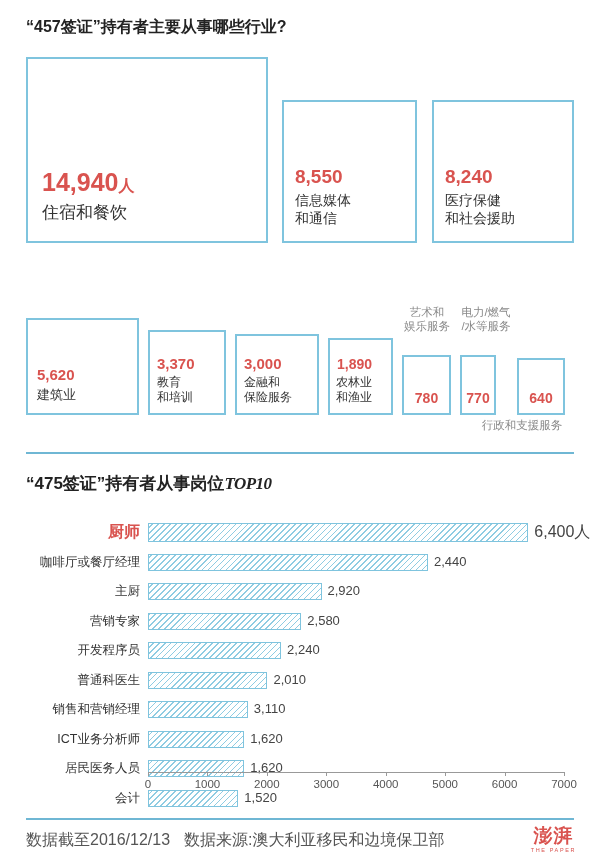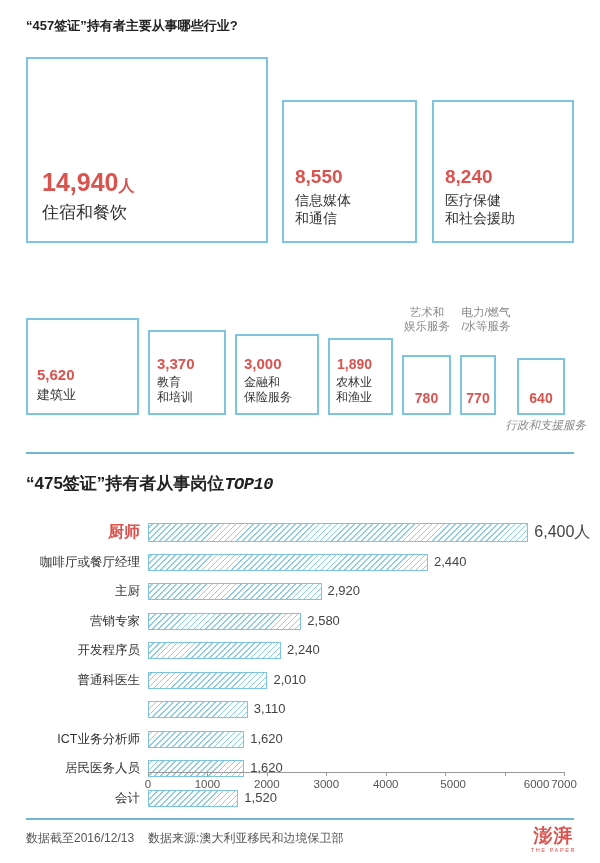--- a/index.html
+++ b/index.html
@@ -12,37 +12,37 @@
     color: #333333;
     position: relative;
     overflow: hidden;
   }
   .page { position: relative; width: 600px; height: 863px; }
 
   
   .title1 {
     position: absolute;
     left: 26px; top: 17px;
-    font-size: 13px;
+    font-size: 16px;
     font-weight: bold;
     color: #222222;
     letter-spacing: 0px;
     white-space: nowrap;
   }
   .title2 {
     position: absolute;
     left: 26px; top: 472px;
     font-size: 17px;
     font-weight: bold;
     color: #222222;
     white-space: nowrap;
   }
   .title2 .ital {
     font-style: italic;
-    font-family: Liberation Mono, monospace;
+    font-family: Liberation Serif, serif;
     font-weight: bold;
     letter-spacing: -0.5px;
   }
 
   
   .divider {
     position: absolute;
     left: 26px; top: 452px;
     width: 548px; height: 2px;
     background: #6fb7d4;
@@ -129,21 +129,21 @@
   .outlabel {
     position: absolute;
     font-size: 11.5px;
     color: #888888;
     line-height: 1.25;
     text-align: center;
     white-space: nowrap;
   }
   #lbl-art { left: 396px; top: 305px; width: 62px; }
   #lbl-util { left: 455px; top: 305px; width: 62px; }
-  #lbl-admin { left: 436px; top: 418px; width: 150px; text-align: right; font-style: italic; }
+  #lbl-admin { left: 447px; top: 418px; width: 150px; text-align: center; }
 
   
   .bars { position: absolute; left: 0; top: 510px; width: 600px; height: 290px; }
   .bar-row {
     position: absolute;
     left: 0; width: 524px; height: 22px;
   }
   .bar-label {
     position: absolute;
     left: 0; top: 0;
@@ -202,21 +202,21 @@
     font-size: 11.5px;
     color: #555555;
     transform: translateX(-50%);
     white-space: nowrap;
   }
 
   
   .footer {
     position: absolute;
     left: 26px; top: 830px;
-    font-size: 12px;
+    font-size: 16px;
     color: #555555;
     white-space: nowrap;
   }
   .footer .sep { display: inline-block; width: 14px; }
 
   .logo {
     position: absolute;
     right: 24px; top: 826px;
     text-align: center;
   }
@@ -347,20 +347,21 @@
         <div class="bar-label">开发程序员</div>
         <div class="bar" style="width: 133.12px;"></div>
         <div class="bar-val" style="left: 287.12px;">2,240</div>
       </div>
       <div class="bar-row" style="top: 159.5px;">
         <div class="bar-label">普通科医生</div>
         <div class="bar" style="width: 119.451px;"></div>
         <div class="bar-val" style="left: 273.451px;">2,010</div>
       </div>
       <div class="bar-row" style="top: 189px;">
+        <div class="bar-label">销售和营销经理</div>
         <div class="bar" style="width: 99.84px;"></div>
         <div class="bar-val" style="left: 253.84px;">3,110</div>
       </div>
       <div class="bar-row" style="top: 218.5px;">
         <div class="bar-label">ICT业务分析师</div>
         <div class="bar" style="width: 96.2743px;"></div>
         <div class="bar-val" style="left: 250.274px;">1,620</div>
       </div>
       <div class="bar-row" style="top: 248px;">
         <div class="bar-label">居民医务人员</div>
@@ -379,23 +380,23 @@
       <div class="tick-lbl" style="left: 148px;">0</div>
       <div class="tick" style="left: 207.429px;"></div>
       <div class="tick-lbl" style="left: 207.429px;">1000</div>
       <div class="tick" style="left: 266.857px;"></div>
       <div class="tick-lbl" style="left: 266.857px;">2000</div>
       <div class="tick" style="left: 326.286px;"></div>
       <div class="tick-lbl" style="left: 326.286px;">3000</div>
       <div class="tick" style="left: 385.714px;"></div>
       <div class="tick-lbl" style="left: 385.714px;">4000</div>
       <div class="tick" style="left: 445.143px;"></div>
-      <div class="tick-lbl" style="left: 445.143px; margin-left: 8px;">5000</div>
+      <div class="tick-lbl" style="left: 445.143px;">5000</div>
       <div class="tick" style="left: 504.571px;"></div>
-      <div class="tick-lbl" style="left: 504.571px; margin-left: 32px;">6000</div>
+      <div class="tick-lbl" style="left: 504.571px;">6000</div>
       <div class="tick" style="left: 564px;"></div>
       <div class="tick-lbl" style="left: 564px;">7000</div>
     </div>
 
   <div class="divider2"></div>
 
   <div class="footer">
     <span>数据截至2016/12/13</span><span class="sep"></span><span>数据来源:澳大利亚移民和边境保卫部</span>
   </div>
   <div class="logo">

